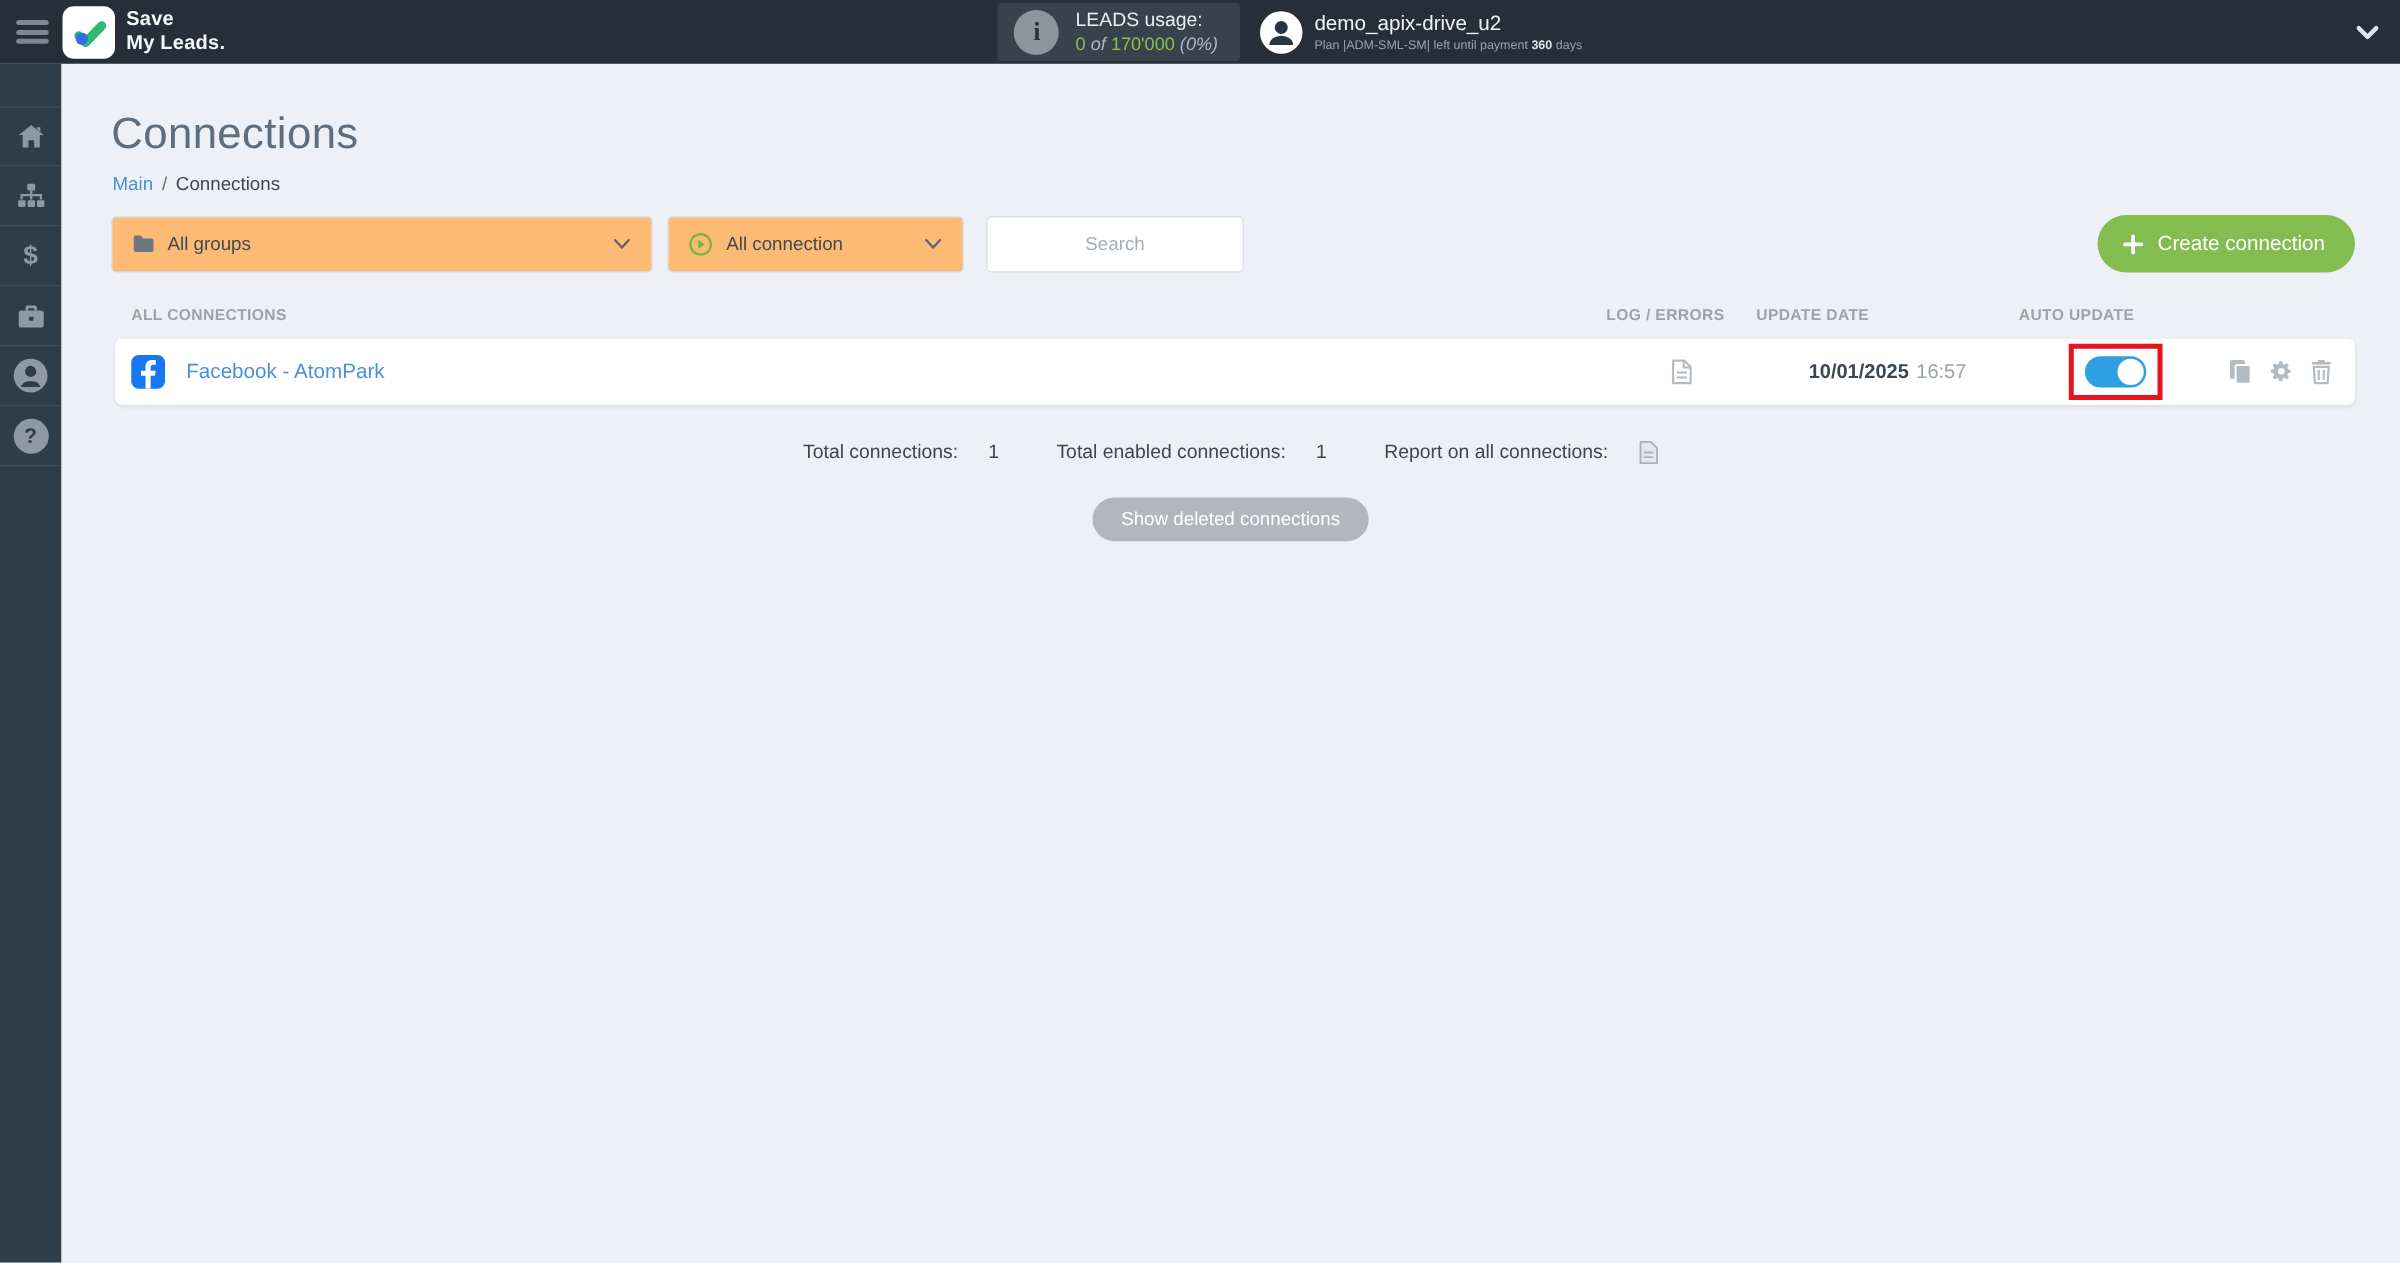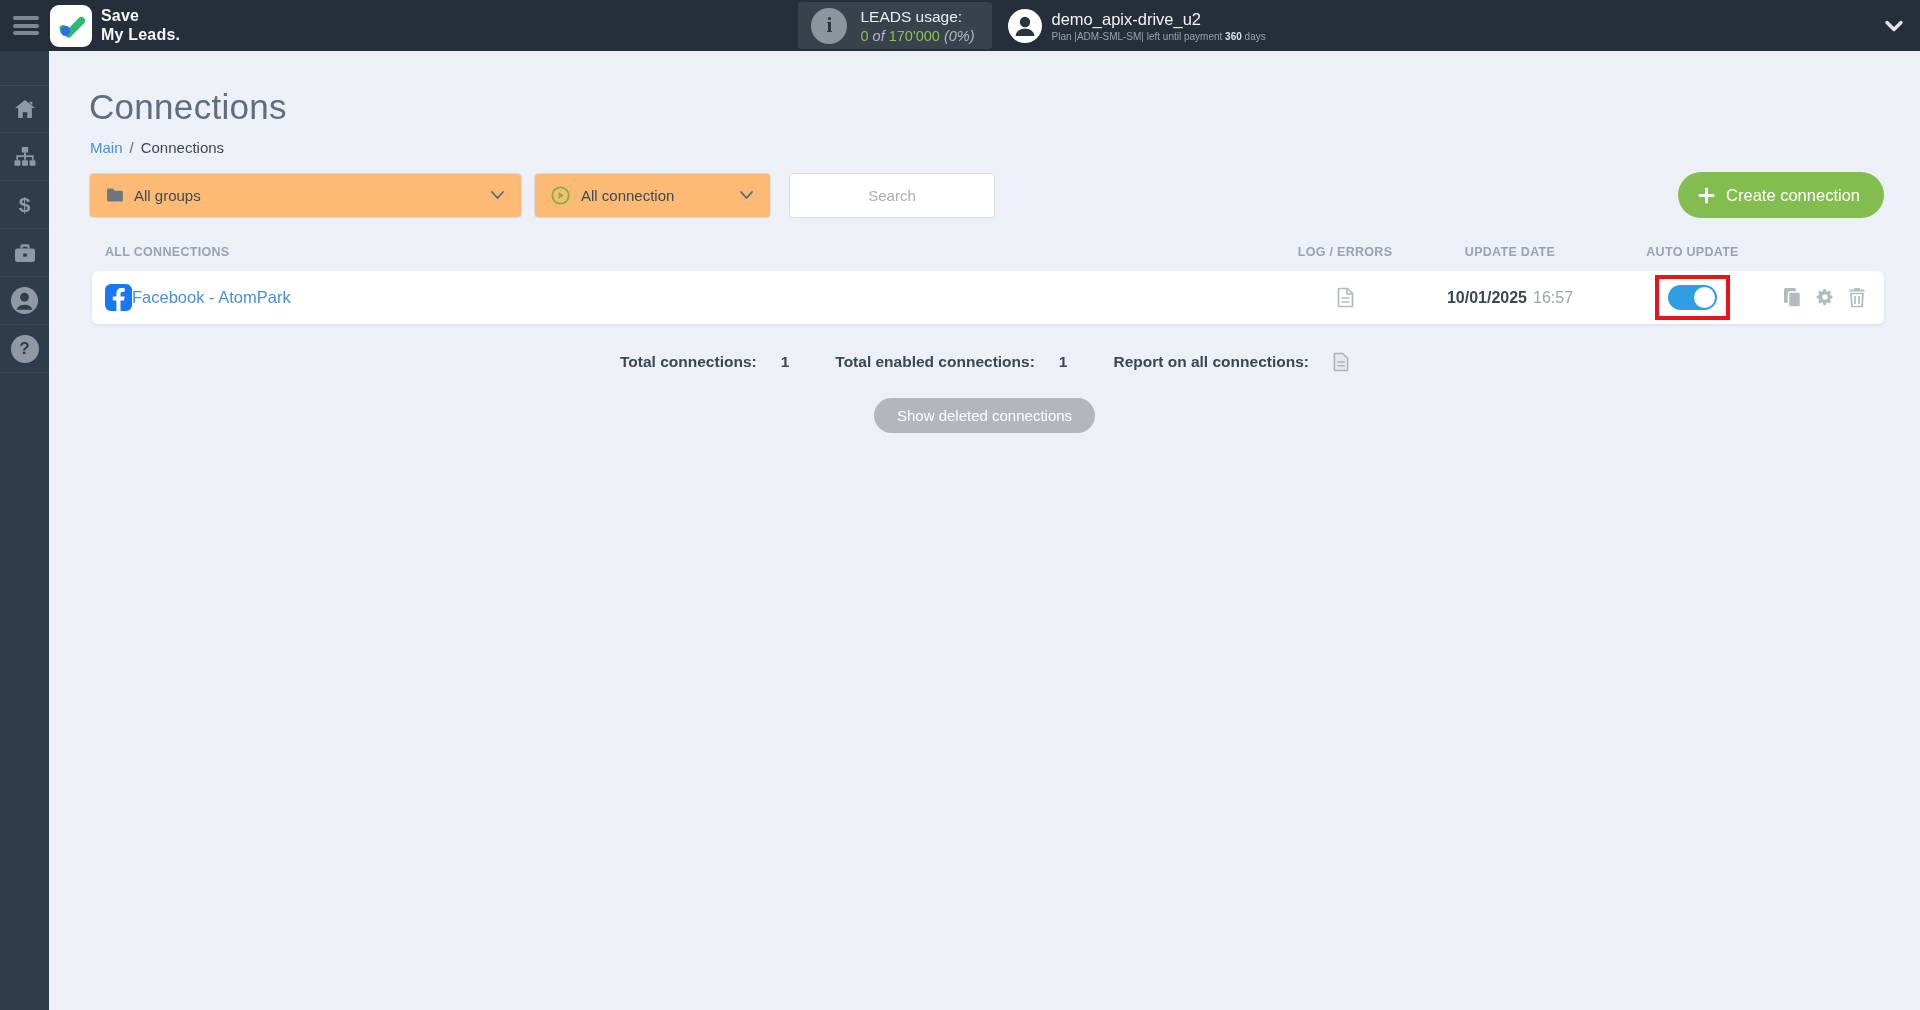--- a/index.html
+++ b/index.html
@@ -76,42 +76,42 @@
   .search-input::placeholder{ color:#a7aeb7; }
   .create-btn{
     margin-left:auto; height:46px; padding:0 24px 0 20px; border:none; border-radius:23px;
     background:var(--accent-green,#84bd4f); color:#fff; font-size:16.5px;
     display:flex; align-items:center; gap:11px; cursor:pointer; font-family:"Liberation Sans",sans-serif;
   }
   
   .conn-grid{ display:grid; grid-template-columns:1fr 120px 210px 155px 100px; align-items:center;}
   .head-row{ margin:27px 36px 12px 43px; padding:0 14px 0 13px;
     font-size:12.5px; font-weight:bold; color:#9aa3ad; letter-spacing:.3px;}
-  .head-row .c{ text-align:center;}
+  .head-row .c{ }
   .card{
     margin:0 36px 0 43px; height:53px; background:#fff; border-radius:6px;
     padding:0 14px 0 13px; box-shadow:0 1px 3px rgba(40,60,80,.10);
   }
-  .conn-name{ display:flex; align-items:center; }
+  .conn-name{ display:flex; align-items:center; gap:17px;}
   .fb-badge{ width:27px; height:27px; border-radius:6px; background:var(--facebook-blue,#1877f2);
     display:flex; align-items:center; justify-content:center;}
   .conn-link{ color:var(--link-blue,#4a90d9); font-size:16.5px; text-decoration:none; cursor:pointer;}
   .c-center{ display:flex; justify-content:center; align-items:center;}
   .date-cell{ text-align:center; font-size:16px;}
   .date-cell .d{ font-weight:bold; color:#3b4754;}
   .date-cell .t{ color:#9aa3ad; margin-left:6px;}
   .red-frame{ border:4px solid var(--annotation-red,#e8141c); padding:6px 9px; line-height:0; display:inline-block;}
   .toggle{ width:49px; height:25px; border-radius:13px; background:var(--toggle-blue,#2e9fe0); position:relative; cursor:pointer; display:inline-block;}
   .toggle .knob{ position:absolute; top:2px; right:2px; width:21px; height:21px; border-radius:50%; background:#fff;}
   .row-actions{ display:flex; gap:13px; justify-content:flex-end; padding-right:4px; color:#b3bac0;}
   .row-actions .ic{ cursor:pointer; display:flex;}
   .doc-ic{ color:#b3bac0; cursor:pointer; display:flex; justify-content:center;}
   
   .summary{ margin-top:28px; display:flex; justify-content:center; align-items:center; gap:46px; font-size:15.5px; color:#3b4754;}
-  .summary .item{ display:flex; align-items:center; gap:24px;font-weight:bold;}
+  .summary .item{ display:flex; align-items:center; gap:24px;}
   .summary .ic{ color:#aab2ba; display:flex; cursor:pointer;}
   .show-del-wrap{ text-align:center; margin-top:26px;}
   .show-del{
     border:none; background:#b1b7bd; color:#fff; font-size:15px; font-family:"Liberation Sans",sans-serif;
     padding:9px 23px; border-radius:18px; cursor:pointer;
   }
 </style>
 </head>
 <body>
 

